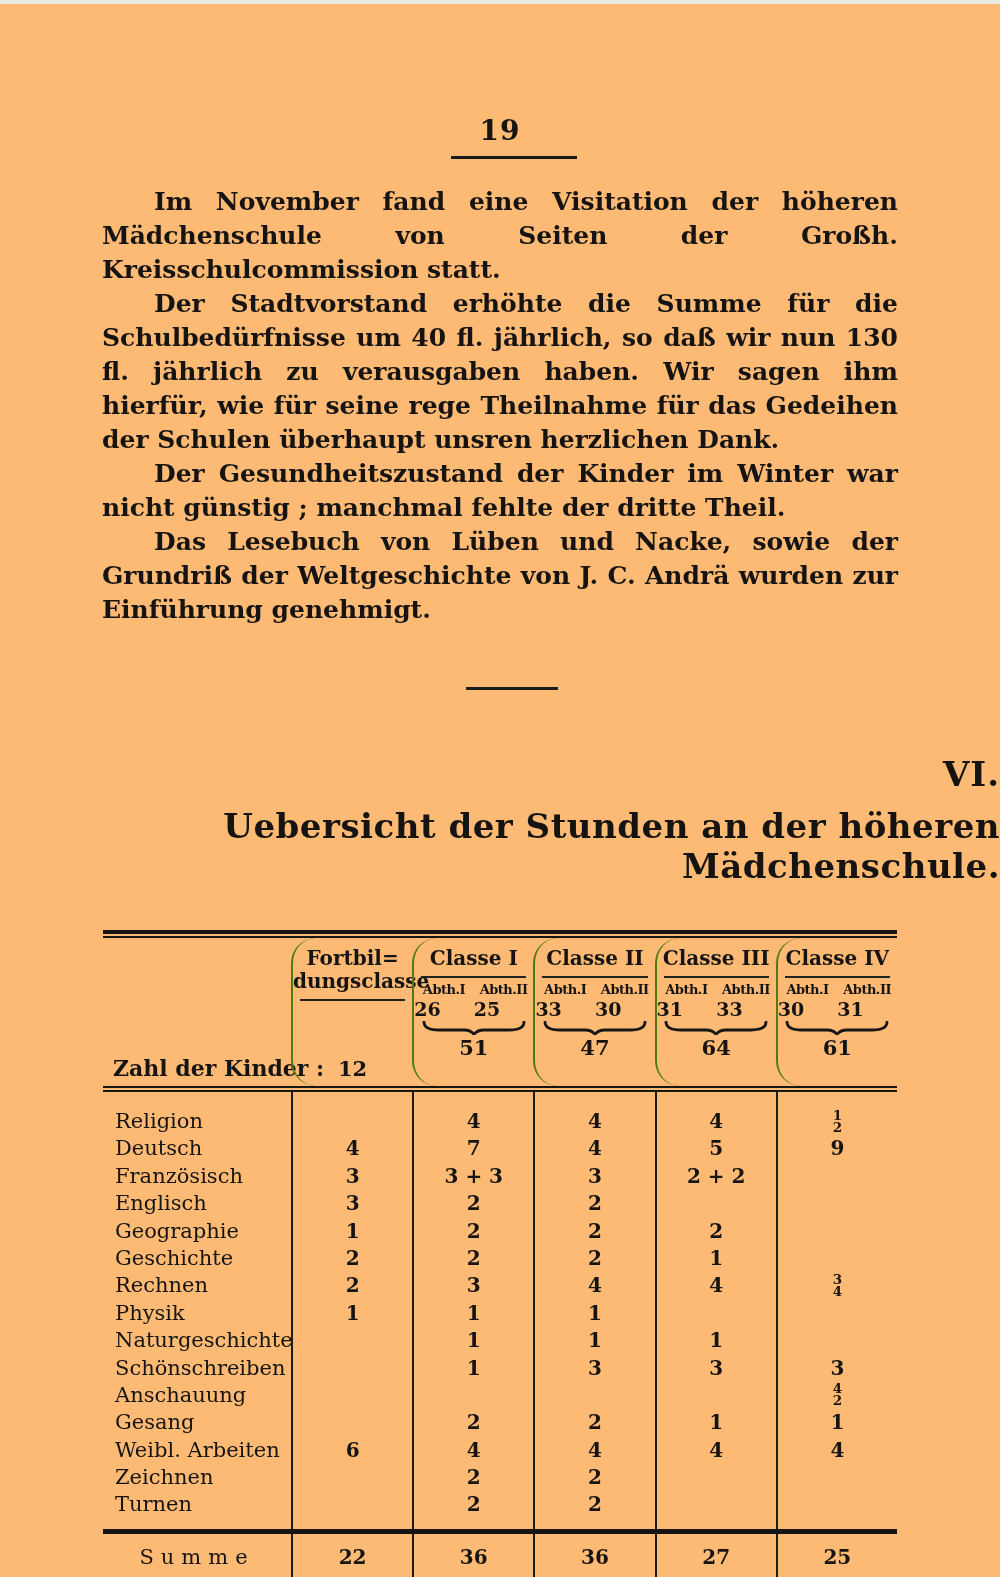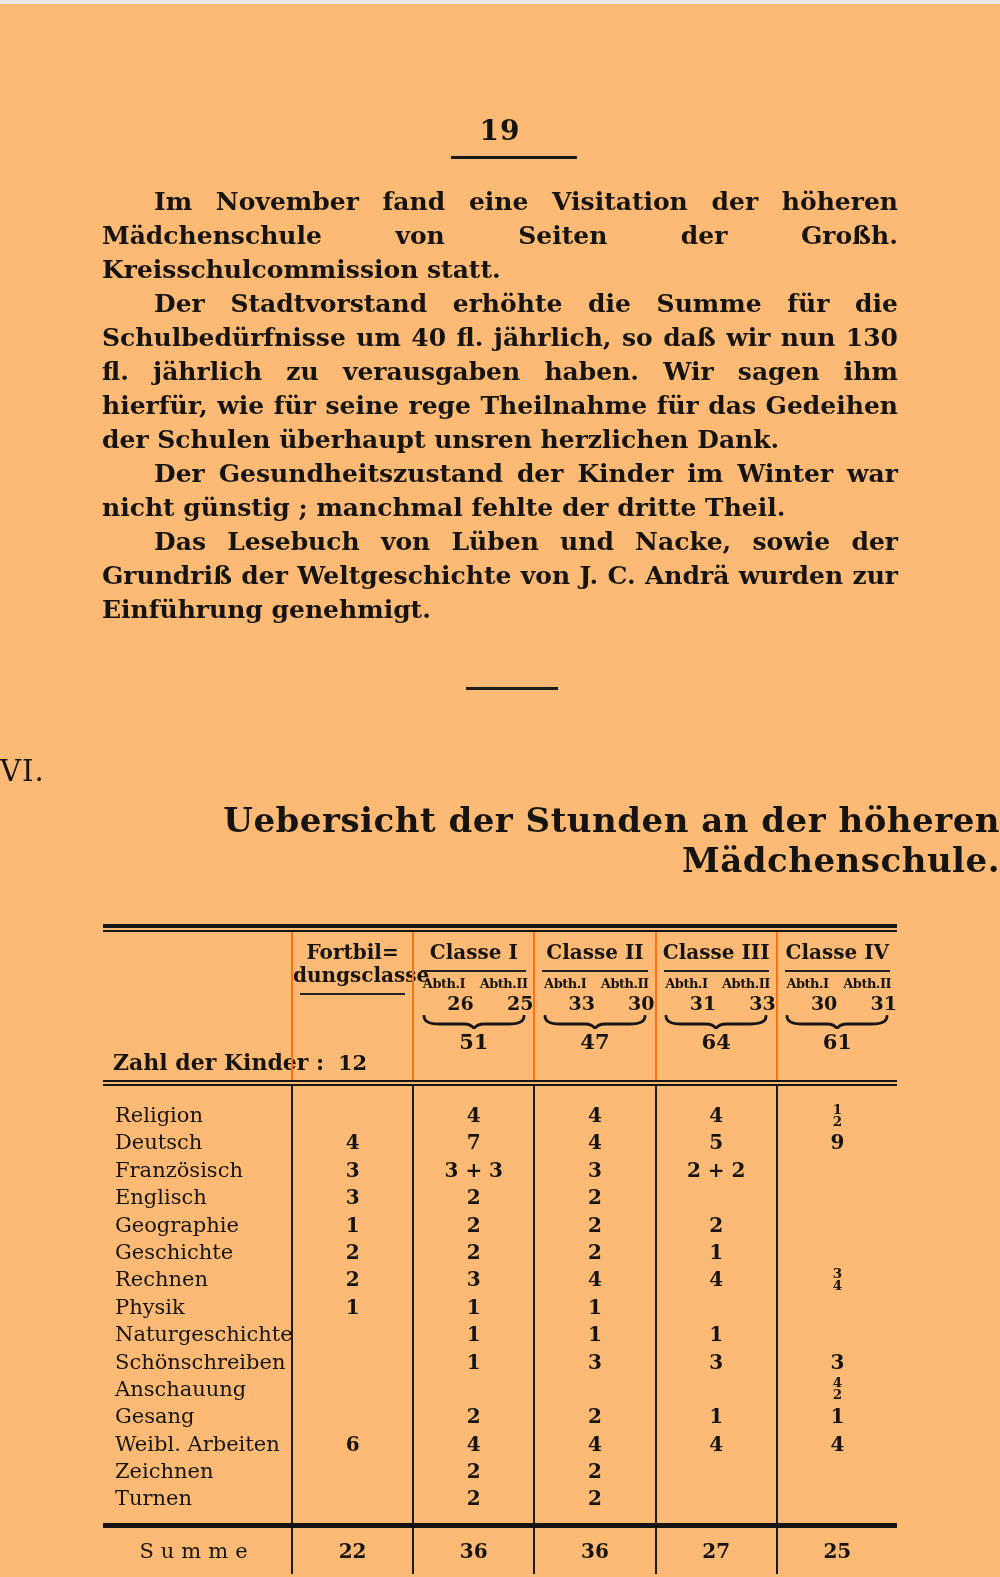--- a/index.html
+++ b/index.html
@@ -37,56 +37,56 @@
   }
   .body-text p{margin:0;text-indent:52px;}
   
   .divider{
     width:92px;height:3px;background:#1c1c1c;
     margin:60px auto 0 auto;
     transform:translateX(12px);
   }
   .section-numeral{
     margin-top:64px;
-    text-align:left;
-    font-size:29px;font-weight:400;letter-spacing:1px;
+    text-align:right;
+    font-size:34px;font-weight:700;letter-spacing:1px;
   }
   .section-title{
     margin:12px 0 0 0;
     text-align:right;
     font-size:34px;font-weight:700;
     letter-spacing:0.5px;
   }
   
   .schedule{
     width:794px;margin:44px auto 0 auto;
   }
   .r-thick{height:4px;background:#161616;}
   .r-thin{height:2px;background:#161616;}
   .r-gap{height:2px;}
   .rule-single-thick{height:5px;background:#141414;}
   .thead{display:flex;box-sizing:border-box;}
   .col{box-sizing:border-box;display:flex;flex-direction:column;min-height:148px;}
   .col-label{width:188px;}
-  .col-fort,.col-classe{width:121.2px;border-left:2px solid #f97316;}
+  .col-fort,.col-classe{width:121.2px;border-left:2px solid #4d7c0f;border-radius:25px;}
   .col-title{
     padding-top:9px;
     text-align:center;
     font-size:20px;font-weight:700;line-height:23px;
   }
   .col-title span{display:block;}
   .col-rule{height:2px;background:#222;margin:6px 7px 4px 7px;}
   .abth-row,.nums-row{display:flex;}
   .abth-row span{
     flex:1;text-align:center;
     font-size:13px;font-weight:700;letter-spacing:-0.5px;
     white-space:nowrap;
   }
   .nums-row{margin-top:1px;}
-  .nums-row span{flex:1;text-align:right;font-size:19px;font-weight:700;}
+  .nums-row span{flex:1;text-align:left;font-size:19px;font-weight:700;}
   .brace{display:block;margin:1px auto 0 auto;}
   .col-total{
     text-align:center;font-size:21px;font-weight:700;
     padding-bottom:5px;
   }
   .col-fort .col-total{margin-top:auto;}
   .zahl-label{
     margin-top:auto;
     padding:0 0 5px 10px;
     font-size:22px;font-weight:700;

